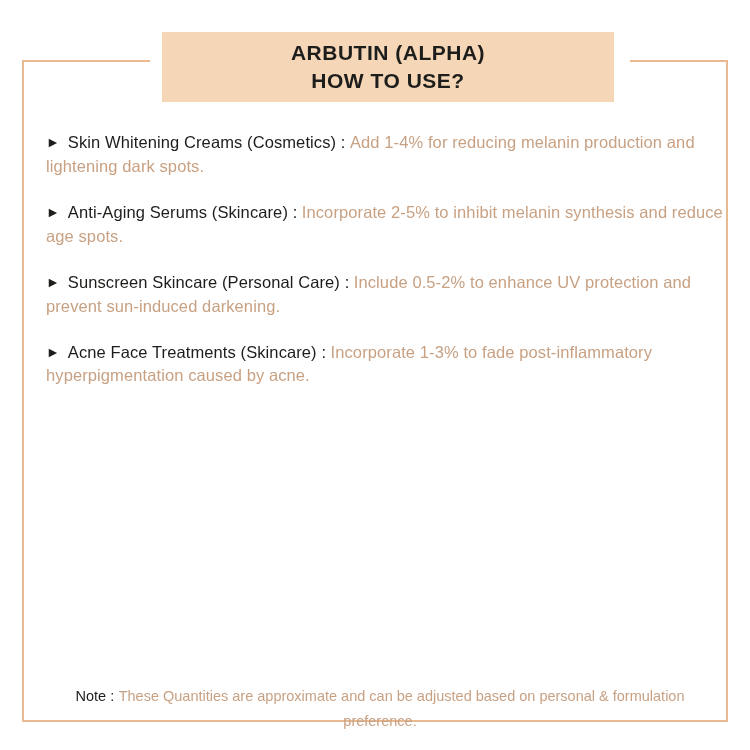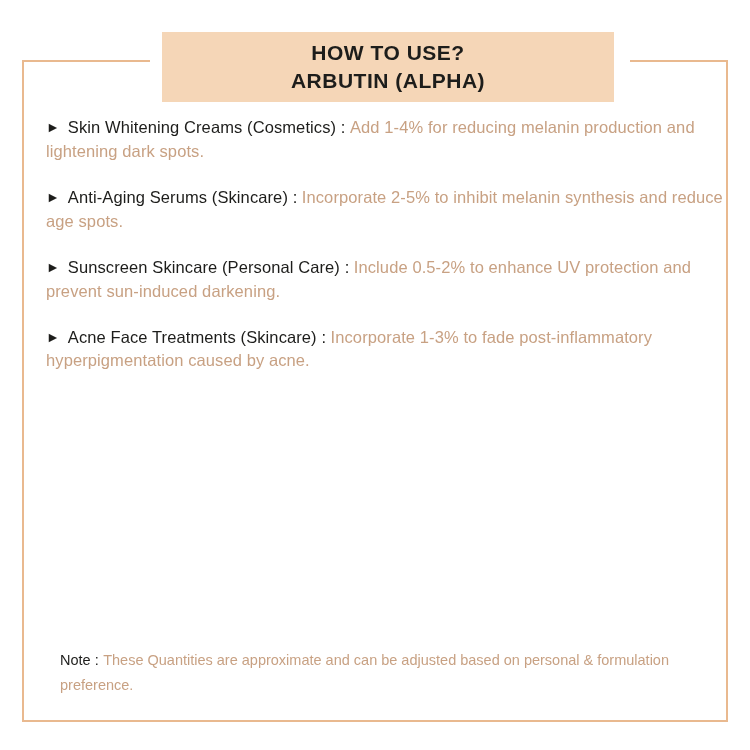--- a/index.html
+++ b/index.html
@@ -56,21 +56,21 @@
     font-size: 21px;
     font-weight: bold;
     color: #1d1d1b;
     letter-spacing: 0.5px;
     line-height: 1.35;
     text-align: center;
   }
   .content {
     position: absolute;
     left: 40px;
-    top: 116px;
+    top: 131px;
     width: 690px;
   }
   .item {
     margin-bottom: 22px;
     padding-left: 6px;
     line-height: 1.45;
   }
   .bullet {
     display: inline-block;
     color: #1d1d1b;
@@ -85,44 +85,45 @@
     letter-spacing: 0.1px;
   }
   .item-desc {
     font-size: 16.5px;
     color: #c8a183;
     letter-spacing: 0.1px;
   }
   .note {
     position: absolute;
     left: 60px;
-    top: 648px;
+    top: 684px;
     width: 640px;
+    text-align: center;
     line-height: 1.55;
   }
   .note-label {
     font-size: 14.5px;
     color: #1d1d1b;
   }
   .note-text {
     font-size: 14.5px;
     color: #c8a183;
   }
 </style>
 </head>
 <body>
 
 <div class="page">
 
   <div class="frame"></div>
   <div class="frame-mask"></div>
 
   <div class="title-box">
+    <div class="title-line">ARBUTIN (ALPHA)</div>
     <div class="title-line">HOW TO USE?</div>
-    <div class="title-line">ARBUTIN (ALPHA)</div>
   </div>
 
   <div class="content">
 
     <div class="item">
       <span class="bullet">►</span><span class="item-title">Skin Whitening Creams (Cosmetics) :</span>
       <span class="item-desc">Add 1-4% for reducing melanin production and lightening dark spots.</span>
     </div>
 
     <div class="item">

